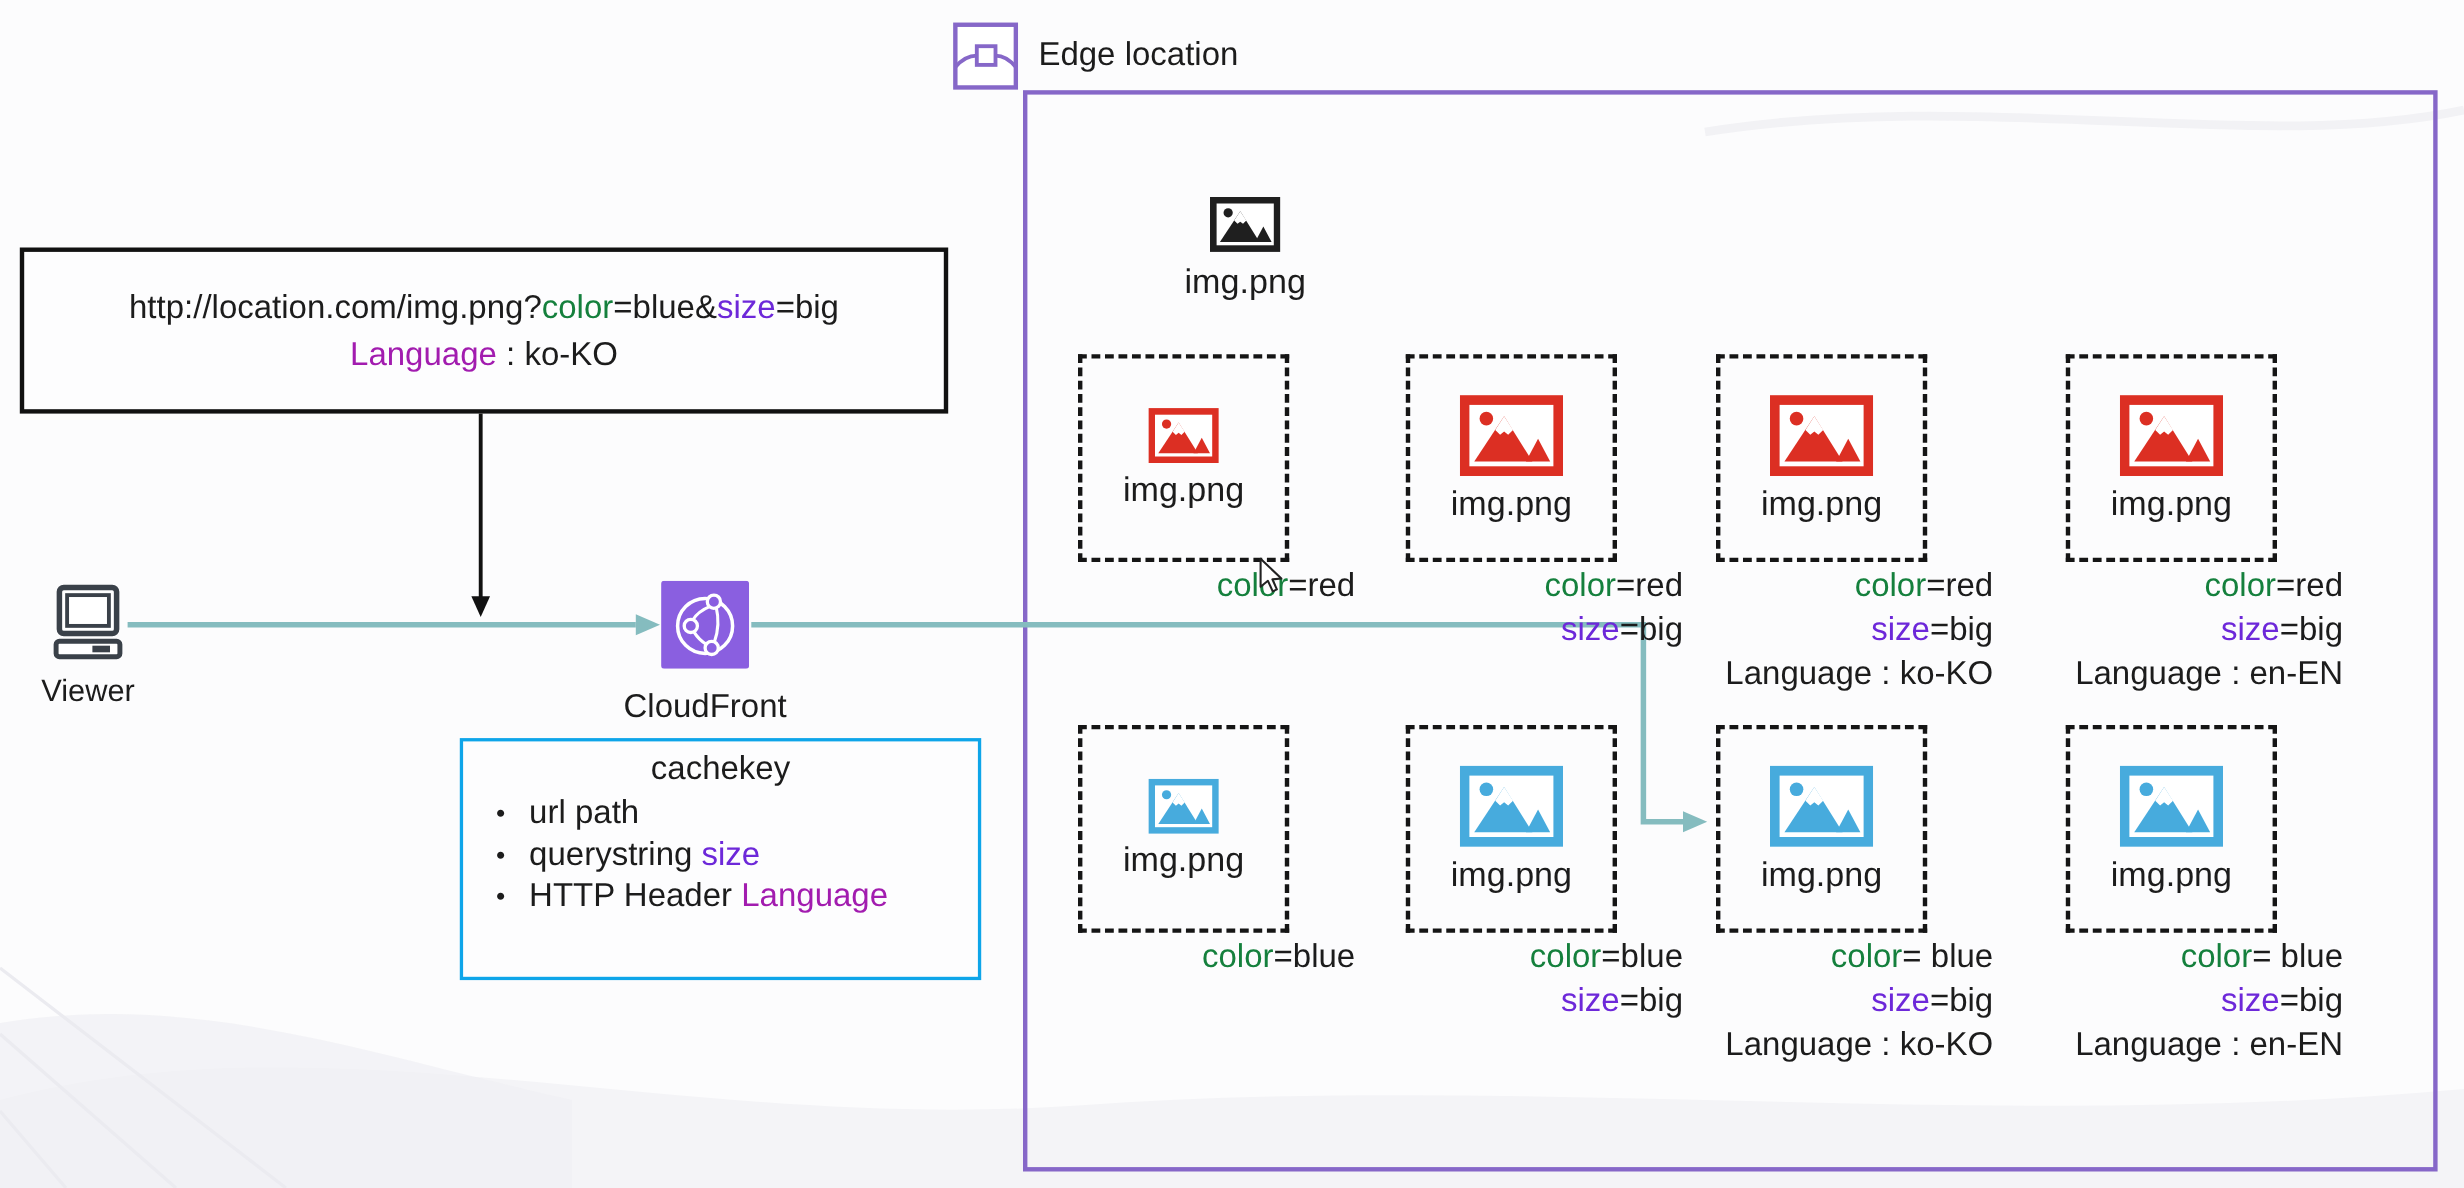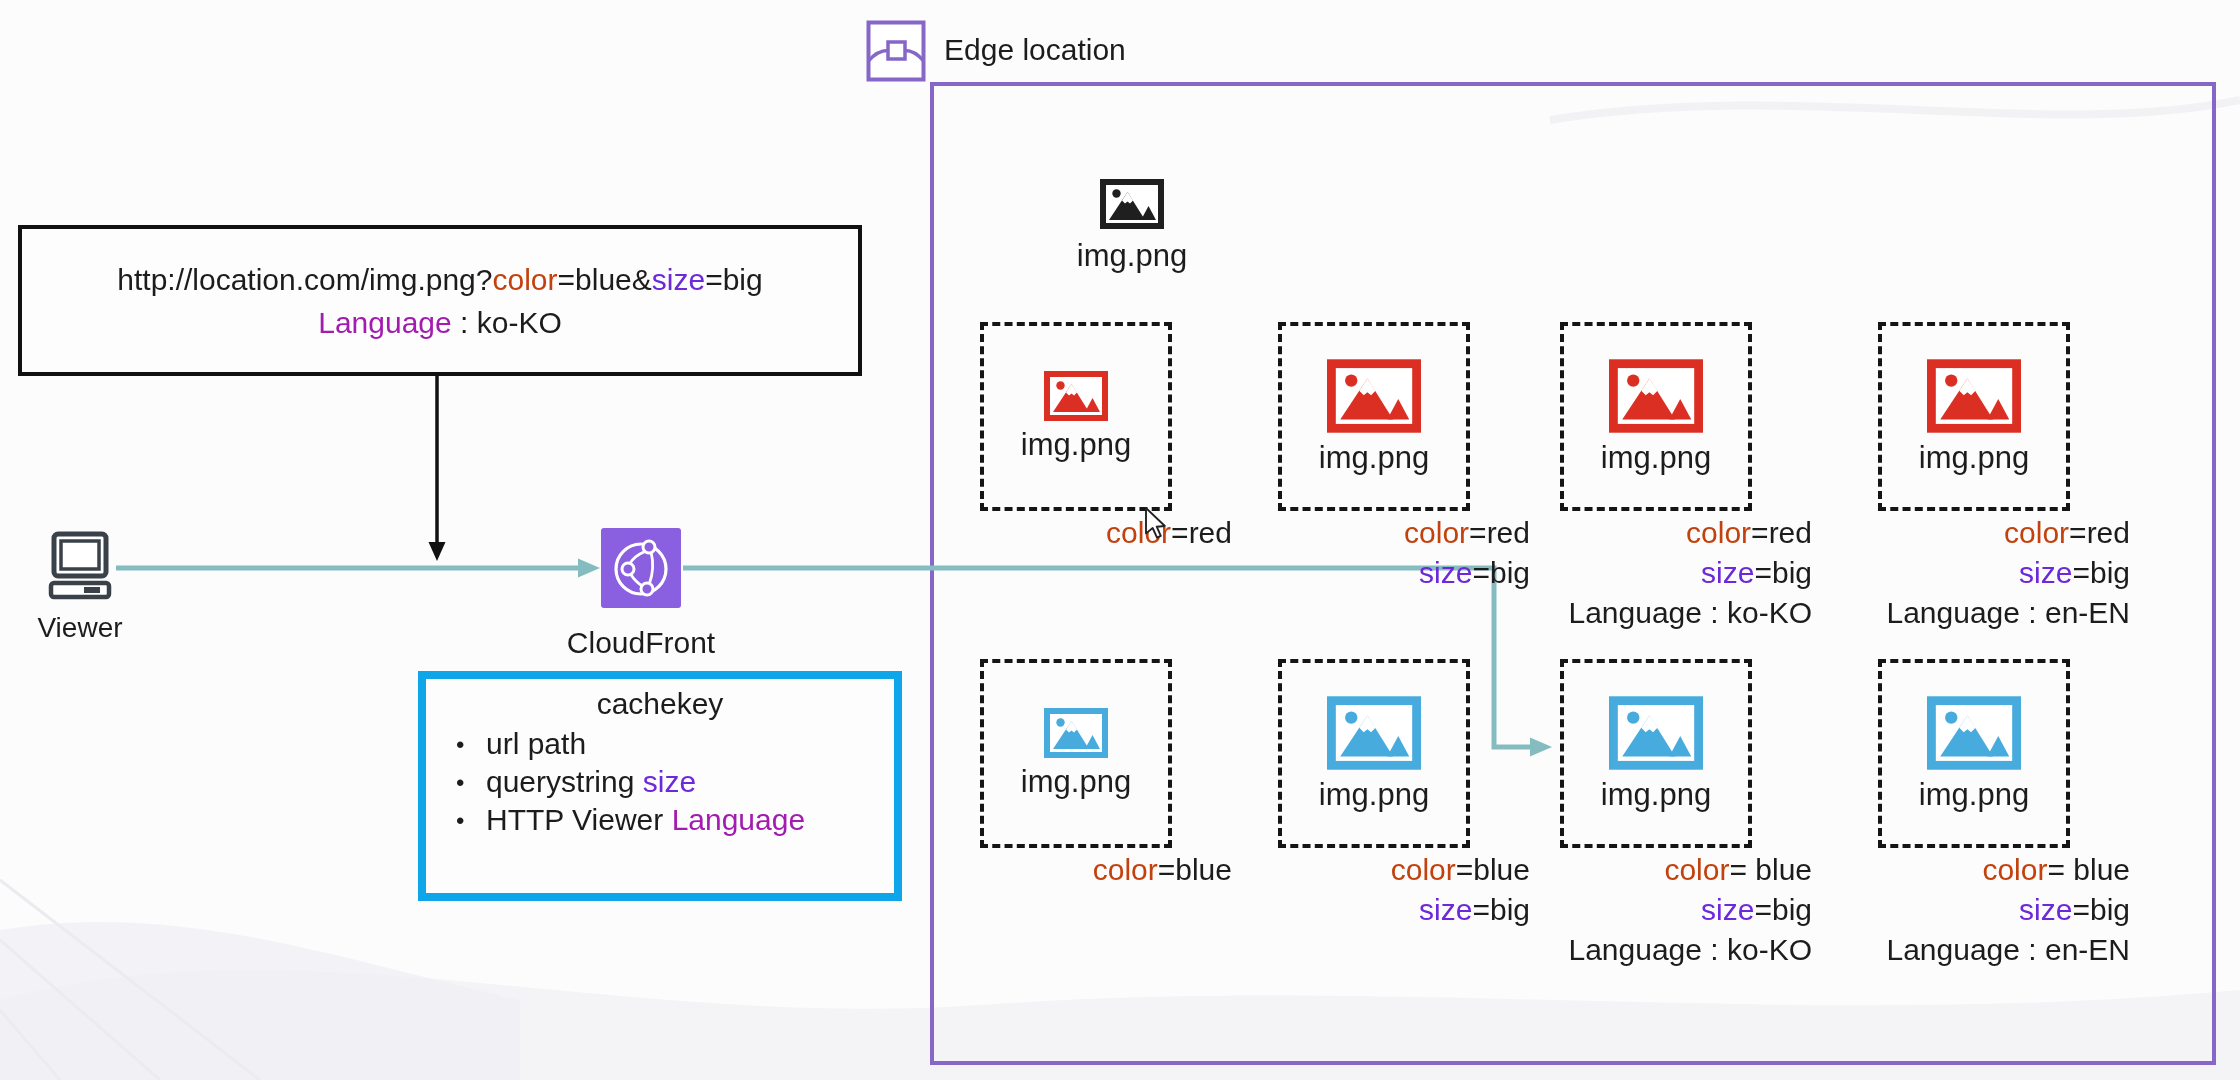--- a/index.html
+++ b/index.html
@@ -20,21 +20,21 @@
   .edge-icon{position:absolute;left:866px;top:20px;width:60px;height:62px;}
   .edge-label{position:absolute;left:944px;top:33px;font-size:30px;}
 
   
   .request-box{position:absolute;left:18px;top:225px;width:836px;height:143px;
     border:4px solid #111;background:#fdfdfe;display:flex;flex-direction:column;
     align-items:center;justify-content:center;font-size:30px;line-height:43px;}
 
   
   .cachekey-box{position:absolute;left:418px;top:671px;width:468px;height:214px;
-    border:8px solid #0ea5e9;background:#fdfdfe;font-size:30px;}
+    border:3px solid #0ea5e9;background:#fdfdfe;font-size:30px;}
   .cachekey-title{text-align:center;margin-top:8px;}
   .cachekey-list{margin:4px 0 0 30px;}
   .cachekey-item{line-height:37px;}
   .cachekey-item .bullet{display:inline-block;width:30px;font-size:24px;vertical-align:1px;}
 
   .viewer-icon{position:absolute;left:44px;top:530px;width:72px;height:74px;}
   .viewer-label{position:absolute;left:20px;top:612px;width:120px;text-align:center;font-size:28px;}
 
   .cloudfront-icon{position:absolute;left:601px;top:528px;width:80px;height:80px;}
   .cloudfront-label{position:absolute;left:541px;top:626px;width:200px;text-align:center;font-size:30px;}
@@ -49,21 +49,21 @@
   .file-label{font-size:31px;}
   .cache-lines{position:absolute;width:320px;text-align:right;font-size:30px;line-height:40px;}
 
   .img-icon{flex:0 0 auto;}
   .img-icon[data-icon$="small"]{width:64px;height:50px;}
   .img-icon[data-icon$="big"]{width:94px;height:76px;}
   .img-icon[data-icon^="red"]{color:#dc2f23;}
   .img-icon[data-icon^="blue"]{color:#47abdd;}
   .img-icon[data-icon^="black"]{color:#1f1f1f;}
 
-  .seg[data-kc="pink"]{color:#c2410c;}
+  .seg[data-kc="pink"]{color:#15803d;}
   .seg[data-kc="blue"]{color:#6d28d9;}
   .seg[data-kc="purple"]{color:#a21caf;}
 </style>
 </head>
 <body>
 
 <div class="stage">
 
   <svg width="0" height="0" style="position:absolute" aria-hidden="true">
     <symbol id="img-glyph" viewBox="0 0 64 50">
@@ -125,21 +125,21 @@
     <circle cx="27" cy="41" r="6" fill="#8a5fe0" stroke="#ffffff" stroke-width="3"></circle>
     <circle cx="46" cy="61" r="6" fill="#8a5fe0" stroke="#ffffff" stroke-width="3"></circle>
   </svg>
   <div class="cloudfront-label">CloudFront</div>
 
   <div class="cachekey-box">
     <div class="cachekey-title">cachekey</div>
     <div class="cachekey-list">
       <div class="cachekey-item"><span class="bullet">•</span><span class="seg">url path</span><span class="seg" data-kc=""></span></div>
       <div class="cachekey-item"><span class="bullet">•</span><span class="seg">querystring </span><span class="seg" data-kc="blue">size</span></div>
-      <div class="cachekey-item"><span class="bullet">•</span><span class="seg">HTTP Viewer </span><span class="seg" data-kc="purple">Language</span></div>
+      <div class="cachekey-item"><span class="bullet">•</span><span class="seg">HTTP Header </span><span class="seg" data-kc="purple">Language</span></div>
     </div>
   </div>
 
   <svg class="origin-icon img-icon" data-icon="black-small">
       <use href="#img-glyph"></use>
     </svg>
   <div class="origin-label">img.png</div>
 
   <div class="dashed-box" style="left:980px;top:322px;">
     <svg class="img-icon" data-icon="red-small">

